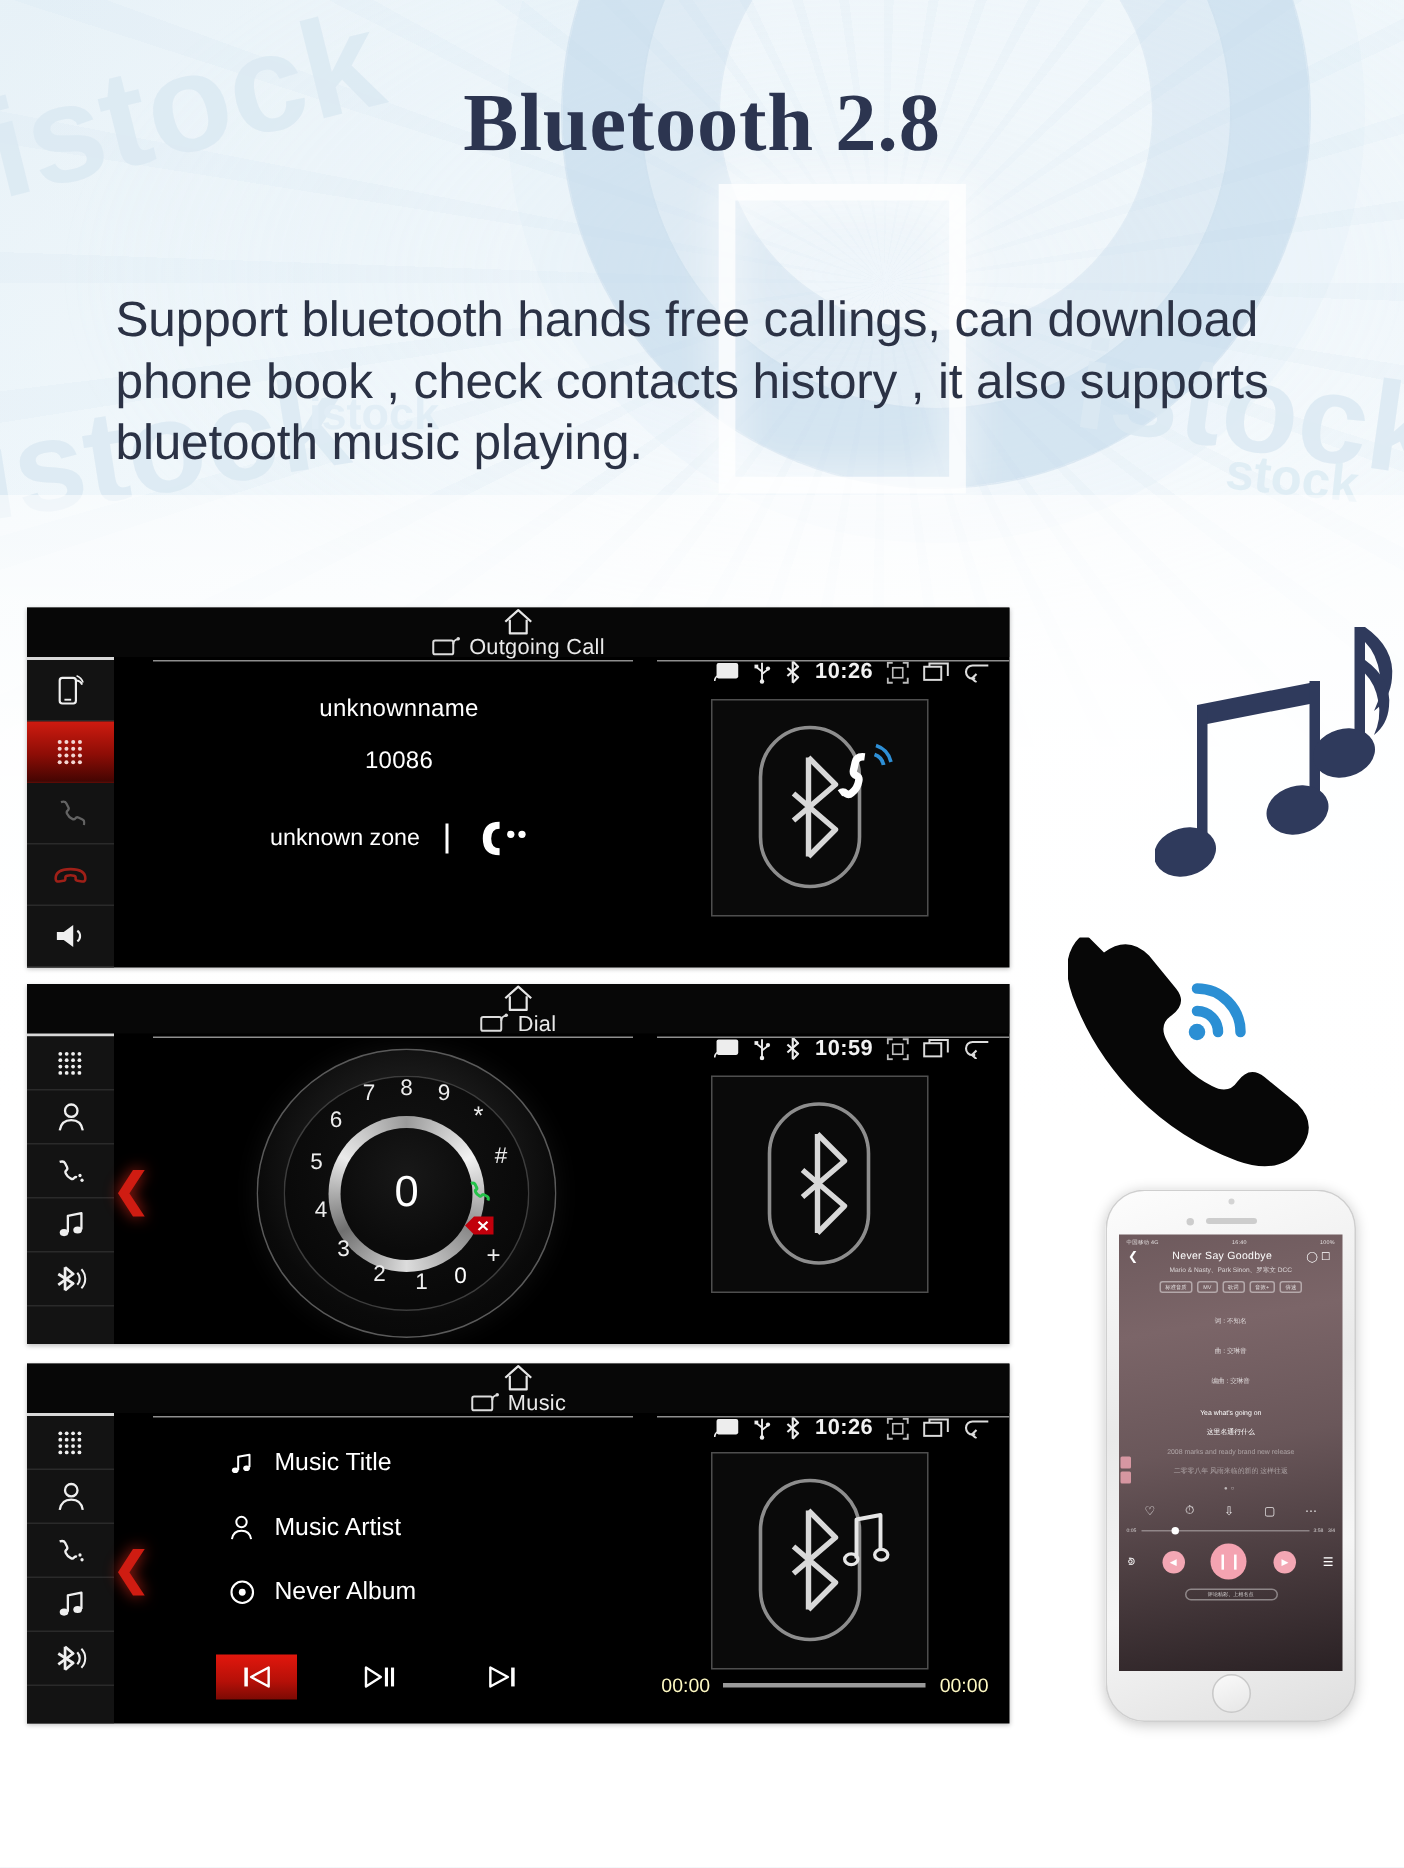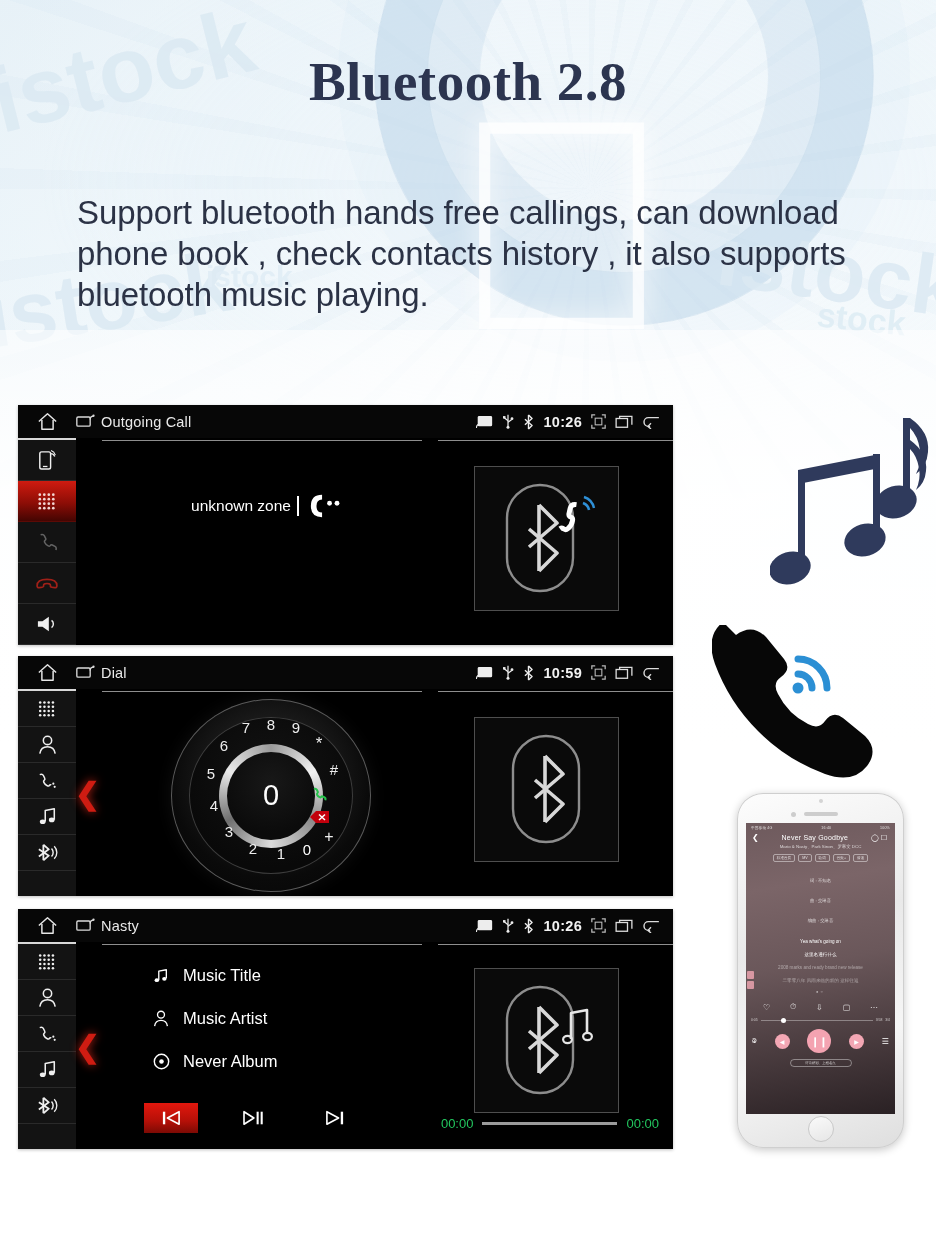--- a/index.html
+++ b/index.html
@@ -81,21 +81,21 @@
     position:absolute; left:18px; width:655px; height:240px;
     background:#000; overflow:hidden;
     box-shadow:0 1px 3px rgba(0,0,0,.25);
   }
   #unit-1{ top:405px; }
   #unit-2{ top:656px; }
   #unit-3{ top:909px; }
 
   .u-topbar{
     position:absolute; top:0; left:0; width:100%; height:33px;
-    background:#070707; display:flex; align-items:center;
+    background:#070707; display:flex; align-items:center;flex-direction:column;
   }
   .u-home{ width:58px; display:flex; justify-content:center; align-items:center; }
   .u-src{ display:flex; align-items:center; gap:5px; }
   .u-src-title{ color:#e9e9e9; font-size:14.5px; letter-spacing:.2px; }
   .u-status{ margin-left:auto; display:flex; align-items:center; gap:9px; padding-right:13px; }
   .u-clock{ color:#f2f2f2; font-size:14.5px; font-weight:bold; letter-spacing:.3px; }
 
   .u-underline{
     position:absolute; top:33px; height:2px; background:#d8d8d8;
   }
@@ -124,21 +124,21 @@
   .u-arrow{
     position:absolute; left:-1px; top:50%; transform:translateY(-50%);
     color:#cf1c12; font-size:30px; font-weight:bold; line-height:1;
     text-shadow:0 0 10px rgba(220,40,25,.85);
   }
 
   
   .call-col{ position:absolute; left:20px; top:24px; width:340px; text-align:center; color:#fff; }
   .call-name{ font-size:16px; letter-spacing:.2px; }
   .call-number{ font-size:16px; margin-top:17px; letter-spacing:.2px; }
-  .call-zone-row{ margin-top:28px; display:flex; align-items:center; justify-content:center; gap:6px; }
+  .call-zone-row{ margin-top:28px; display:flex; align-items:center; justify-content:center; gap:17px; }
   .call-zone{ font-size:15.5px; }
   .call-div{ width:2px; height:20px; background:#fff; }
 
   
   .bt-box{
     position:absolute; border:1px solid #4e4e4e; background:#0a0a0a;
   }
   #unit-1 .bt-box{ left:398px; top:26px; width:145px; height:145px; }
   #unit-2 .bt-box{ left:398px; top:26px; width:145px; height:145px; }
   #unit-3 .bt-box{ left:398px; top:24px; width:145px; height:145px; }
@@ -176,21 +176,21 @@
   .ml-row{ display:flex; align-items:center; gap:12px; margin-bottom:24px; }
   .ml-ic{ width:20px; display:flex; justify-content:center; color:#fff; }
   .ml-tx{ color:#fff; font-size:16.5px; }
 
   .mc{ position:absolute; left:68px; bottom:16px; display:flex; align-items:center; gap:28px; }
   .mc-btn{ width:54px; height:30px; display:flex; align-items:center; justify-content:center; }
   .mc-btn.active{
     background:linear-gradient(180deg,#e2170d 0%, #b51008 60%, #7c0a04 100%);
   }
   .mprog{ position:absolute; right:14px; bottom:18px; display:flex; align-items:center; gap:9px; }
-  .mprog-t{ color:#22c55e; font-size:13px;text-align:right; }
+  .mprog-t{ color:#fef9c3; font-size:13px;text-align:right; }
   .mprog-bar{ width:135px; height:3px; background:#9a9a9a; }
 
   
   .art-notes{ position:absolute; left:770px; top:418px; width:160px; height:190px; }
   .art-phone{ position:absolute; left:712px; top:625px; width:165px; height:160px; }
 
   .iphone{
     position:absolute; left:737px; top:793px; width:167px; height:355px;
     border-radius:26px;
     background:linear-gradient(160deg,#fdfdfd 0%, #e9e9e9 40%, #f6f6f6 70%, #dedede 100%);
@@ -362,20 +362,22 @@
       <svg width="22" height="20" viewBox="0 0 24 22">
           <path d="M2 8 H7 L14 3 V19 L7 14 H2 Z" fill="#efefef"></path>
           <path d="M17 7 a5 5 0 0 1 0 8" fill="none" stroke="#efefef" stroke-width="1.6"></path>
         </svg>
     </div>
     <div class="u-side-filler"></div>
   </div>
 
   <div class="u-body">
     <div class="call-col">
+      <div class="call-name">unknownname</div>
+      <div class="call-number">10086</div>
       <div class="call-zone-row">
         <span class="call-zone">unknown zone</span>
         <span class="call-div"></span>
         <svg width="36" height="28" viewBox="0 0 38 30">
             <path d="M18 3 q-12 0 -12 12 0 12 12 12 v-5 q-6 0 -6 -7 0 -7 6 -7 Z" fill="#fff"></path>
             <circle cx="26" cy="12" r="2.6" fill="#fff"></circle>
             <circle cx="34" cy="12" r="2.6" fill="#fff"></circle>
           </svg>
       </div>
     </div>
@@ -551,21 +553,21 @@
           <path d="M2 11 L12 2 L22 11" fill="none" stroke="#e6e6e6" stroke-width="1.7" stroke-linejoin="round"></path>
           <path d="M5.5 9.4 V20 H18.5 V9.4" fill="none" stroke="#e6e6e6" stroke-width="1.7" stroke-linejoin="round"></path>
         </svg>
     </div>
     <div class="u-src">
       <svg width="20" height="16" viewBox="0 0 24 18">
           <rect x="1" y="3" width="16" height="11" rx="1.5" fill="none" stroke="#dcdcdc" stroke-width="1.6"></rect>
           <path d="M17 6 a4 4 0 0 1 4 -4" fill="none" stroke="#dcdcdc" stroke-width="1.6"></path>
           <circle cx="21" cy="1.5" r="1.4" fill="#dcdcdc"></circle>
         </svg>
-      <span class="u-src-title">Nasty</span>
+      <span class="u-src-title">Music</span>
     </div>
     <div class="u-status">
       <svg width="17" height="14" viewBox="0 0 20 16">
           <rect x="2" y="1" width="17" height="12" rx="1.6" fill="#ededed"></rect>
           <path d="M0 15 a7.5 7.5 0 0 0 -0.2 -7" fill="none" stroke="#050505" stroke-width="1.4"></path>
           <path d="M0.5 15 a5 5 0 0 1 4.6 -4.8" fill="none" stroke="#ededed" stroke-width="1.3"></path>
         </svg>
       <svg width="12" height="15" viewBox="0 0 14 18">
           <path d="M7 1 V15" stroke="#ededed" stroke-width="1.5"></path>
           <circle cx="7" cy="16" r="1.8" fill="#ededed"></circle>

